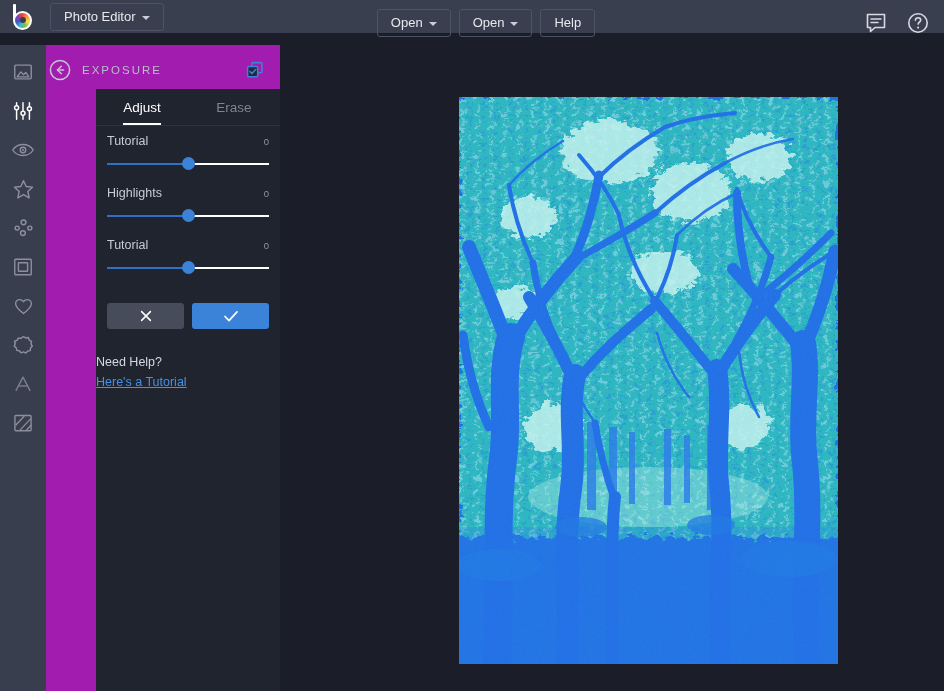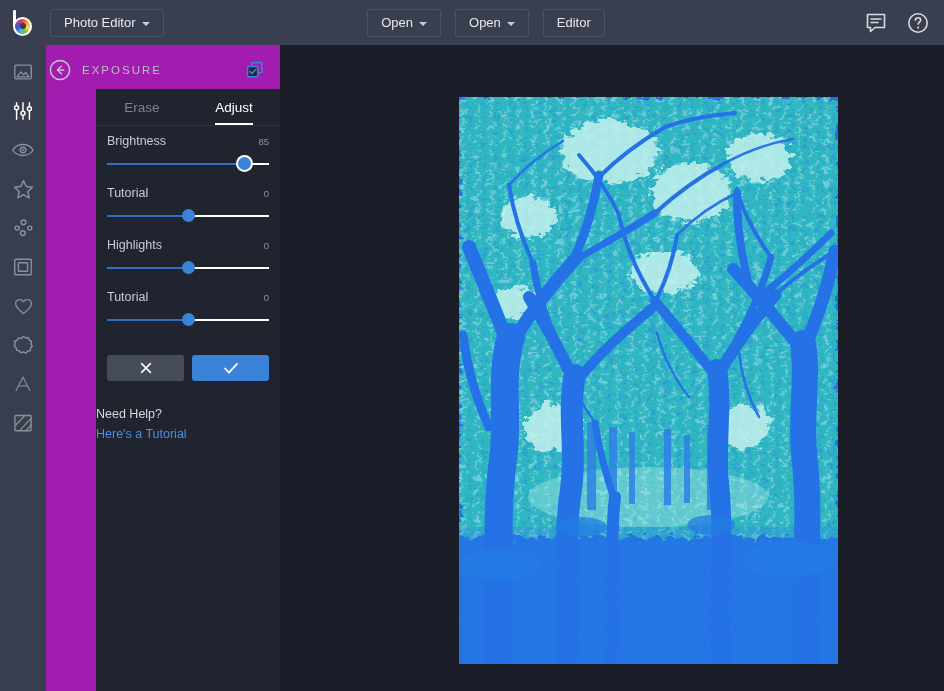--- a/index.html
+++ b/index.html
@@ -6,21 +6,21 @@
   html, body {
     width: 944px; height: 691px;
     background: #1b1e28;
     font-family: "Liberation Sans", sans-serif;
     overflow: hidden;
   }
   #app { position: relative; width: 944px; height: 691px; background: #1b1e28; }
 
   
   .topbar {
-    position: absolute; top: 0; left: 0; width: 944px; height: 45px;
+    position: absolute; top: 0; left: 0; width: 944px; height: 33px;
     background: #3a3f4f;
     display: flex; align-items: center;
   }
   .logo-wrap { width: 46px; height: 45px; display: flex; align-items: center; justify-content: center; }
   .logo { position: relative; width: 26px; height: 26px; }
   .logo .stem {
     position: absolute; left: 3px; top: 0px; width: 3px; height: 16px;
     background: #ffffff; border-radius: 1px;
   }
   .logo .wheel {
@@ -42,21 +42,21 @@
     padding: 0 13px; cursor: pointer; white-space: nowrap;
   }
   .app-switch { margin-left: 4px; }
   .caret {
     display: inline-block; width: 0; height: 0;
     border-left: 4px solid transparent; border-right: 4px solid transparent;
     border-top: 4px solid #c9cdd8; position: relative; top: 1px;
   }
   .center-group {
     position: absolute; left: 0; right: 0; top: 0; height: 45px;
-    display: flex; align-items: center; justify-content: center; gap: 14px;
+    display: flex; align-items: center; justify-content: center; gap: 8px;
     pointer-events: none;
     padding-left: 28px;
   }
   .center-group .tb-btn { pointer-events: auto; }
 
   .topright { position: absolute; right: 14px; top: 0; height: 45px; display: flex; align-items: center; gap: 18px; }
   .ticon { width: 24px; height: 24px; display: block; cursor: pointer; }
 
   
   .rail {
@@ -123,21 +123,21 @@
   .btn-row { display: flex; gap: 8px; padding: 13px 11px 0 11px; }
   .act-btn {
     flex: 1; height: 26px; border-radius: 3px; border: none; cursor: pointer;
     display: flex; align-items: center; justify-content: center;
   }
   .act-cancel { background: #474c5b; }
   .act-apply { background: #3b82d9; }
 
   .help { padding: 26px 11px 0 0; }
   .help-title { color: #d4d8e1; font-size: 12.5px; font-weight: normal; margin-bottom: 6px; }
-  .help-link { color: #4a90e2; font-size: 12.5px; cursor: pointer; }
+  .help-link { color: #4a90e2; font-size: 12.5px; cursor: pointer; text-decoration: underline; }
 
   
   .canvas {
     position: absolute; left: 280px; top: 45px; width: 664px; height: 646px;
     background: #1b1e28;
   }
   .photo {
     position: absolute; left: 179px; top: 52px; width: 379px; height: 567px;
     overflow: hidden;
     background: #1f6fe8;
@@ -166,21 +166,21 @@
     <div class="center-group">
       <div class="tb-btn">
         <span>Open</span>
         <span class="caret"></span>
       </div>
       <div class="tb-btn">
         <span>Open</span>
         <span class="caret"></span>
       </div>
       <div class="tb-btn">
-        <span>Editor</span>
+        <span>Help</span>
       </div>
     </div>
 
     <div class="topright">
       <svg class="ticon" viewBox="0 0 24 24">
         <path d="M3.5 3.5h17v13h-9.5l-4.5 4v-4h-3z" fill="none" stroke="#d7dae3" stroke-width="1.6" stroke-linejoin="round"></path>
         <path d="M7 8h10M7 11.5h7" stroke="#d7dae3" stroke-width="1.5" stroke-linecap="round"></path>
       </svg>
       <svg class="ticon" viewBox="0 0 24 24">
         <circle cx="12" cy="12" r="9.2" fill="none" stroke="#d7dae3" stroke-width="1.6"></circle>
@@ -283,42 +283,31 @@
       <svg class="copy-icon" viewBox="0 0 20 20">
         <rect x="6.5" y="1.8" width="11.2" height="11.2" rx="1.2" fill="none" stroke="#3b82d9" stroke-width="1.7"></rect>
         <rect x="1.8" y="6.2" width="11.2" height="11.2" rx="1.2" fill="#222a3a" stroke="#3b82d9" stroke-width="1.7"></rect>
         <path d="M4.4 11.6l2.2 2.2 4.2-4.4" fill="none" stroke="#3b82d9" stroke-width="1.7" stroke-linecap="round" stroke-linejoin="round"></path>
       </svg>
     </div>
 
     <div class="panel-body">
 
       <div class="tabs">
+        <div class="tab active">
+          <span>Adjust</span>
+        </div>
         <div class="tab">
           <span>Erase</span>
         </div>
-        <div class="tab active">
-          <span>Adjust</span>
-        </div>
       </div>
       <div class="tab-sep"></div>
 
       <div class="sliders">
 
-        <div class="sl-row">
-          <div class="sl-top">
-            <span class="sl-label">Brightness</span>
-            <span class="sl-val">85</span>
-          </div>
-          <div class="sl-track">
-            <div class="sl-bar"></div>
-            <div class="sl-fill" id="fill-0" style="width: 85%;"></div>
-            <div class="sl-knob focus" id="knob-0" style="left: 85%;"></div>
-          </div>
-        </div>
 
         <div class="sl-row">
           <div class="sl-top">
             <span class="sl-label">Tutorial</span>
             <span class="sl-val">0</span>
           </div>
           <div class="sl-track">
             <div class="sl-bar"></div>
             <div class="sl-fill" id="fill-1" style="width: 50%;"></div>
             <div class="sl-knob" id="knob-1" style="left: 50%;"></div>

